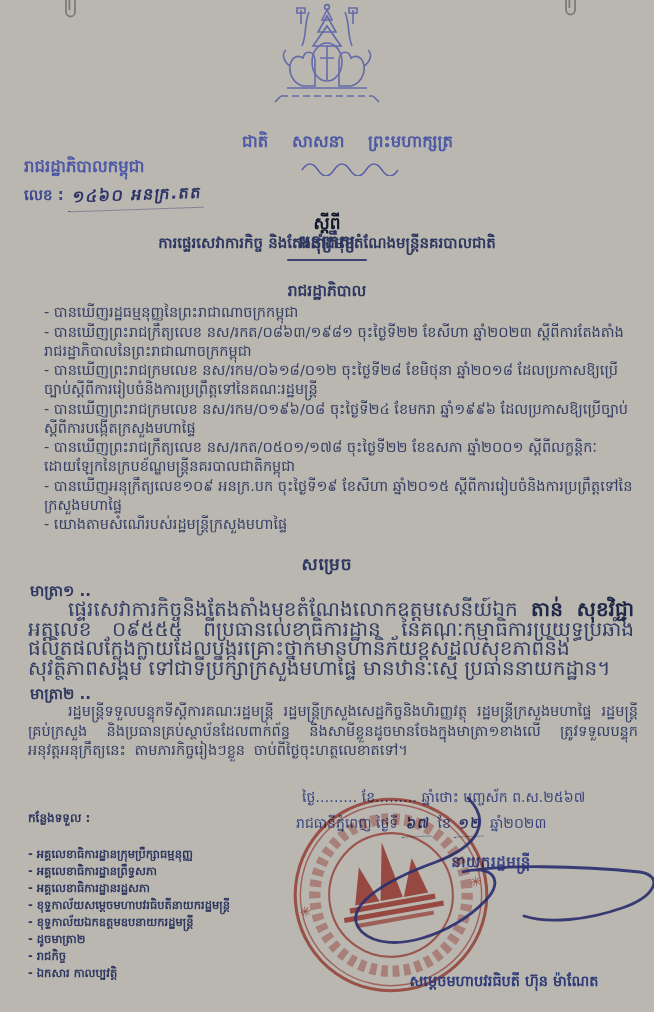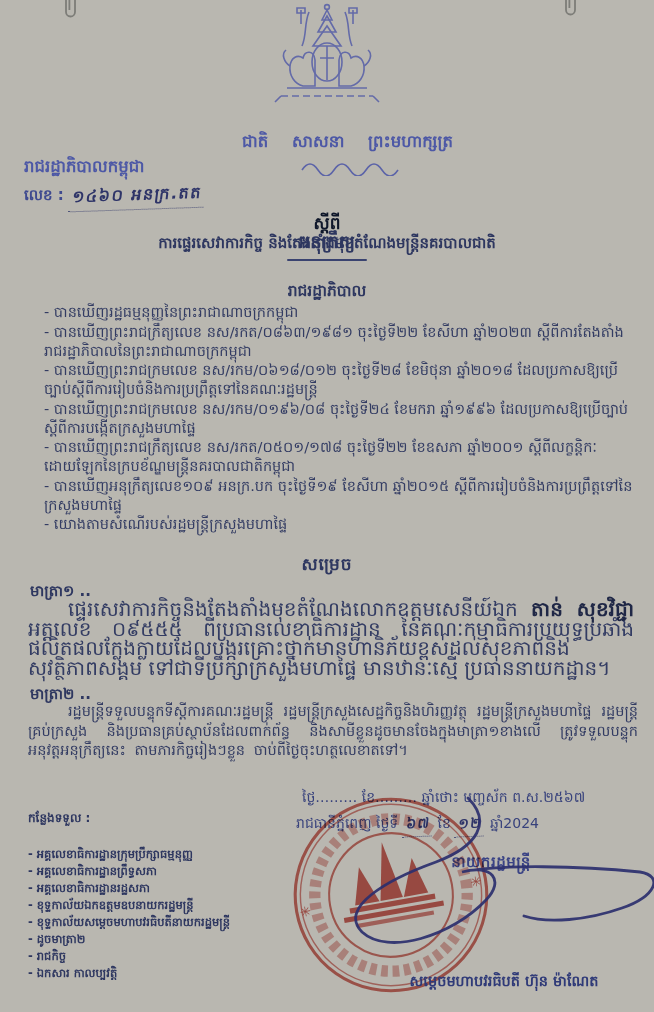--- a/index.html
+++ b/index.html
@@ -145,21 +145,21 @@
 
   <div class="abs art-label" id="art2-label">មាត្រា២ ..</div>
   <p class="abs" id="art2-text">រដ្ឋមន្ត្រីទទួលបន្ទុកទីស្តីការគណៈរដ្ឋមន្ត្រី រដ្ឋមន្ត្រីក្រសួងសេដ្ឋកិច្ចនិងហិរញ្ញវត្ថុ រដ្ឋមន្ត្រីក្រសួងមហាផ្ទៃ រដ្ឋមន្ត្រីគ្រប់ក្រសួង និងប្រធានគ្រប់ស្ថាប័នដែលពាក់ព័ន្ធ និងសាមីខ្លួនដូចមានចែងក្នុងមាត្រា១ខាងលើ ត្រូវទទួលបន្ទុកអនុវត្តអនុក្រឹត្យនេះ តាមភារកិច្ចរៀងៗខ្លួន ចាប់ពីថ្ងៃចុះហត្ថលេខាតទៅ។</p>
 
   <div class="abs" id="lunar-date">ថ្ងៃ……… ខែ……… ឆ្នាំថោះ បញ្ចស័ក ព.ស.២៥៦៧</div>
   <div class="abs" id="place-date">
     <span>រាជធានីភ្នំពេញ ថ្ងៃទី</span>
     <span class="hand" style="font-size:14px">៦៧</span>
     <span>ខែ</span>
     <span class="hand" style="font-size:14px">១២</span>
-    <span>ឆ្នាំ2024</span>
+    <span>ឆ្នាំ២០២៣</span>
   </div>
   <div class="abs" id="signer-title">នាយករដ្ឋមន្ត្រី</div>
 
   <span class="abs" id="stamp">
     <svg width="206" height="206" viewBox="0 0 200 200">
       <g stroke="#c7463d" fill="none">
         <circle cx="100" cy="100" r="93" stroke-width="3" opacity="0.85"></circle>
         <circle cx="100" cy="100" r="88" stroke-width="1.4" opacity="0.7"></circle>
         <circle cx="100" cy="100" r="60" stroke-width="2" opacity="0.8"></circle>
         <circle cx="100" cy="100" r="74" stroke-width="11" stroke-dasharray="6.5 4.5" opacity="0.45"></circle>
@@ -184,20 +184,20 @@
     </svg>
   </span>
 
   <div class="abs" id="signer-name">សម្តេចមហាបវរធិបតី ហ៊ុន ម៉ាណែត</div>
 
   <div class="abs" id="cc">
     <div class="cc-head">កន្លែងទទួល :</div>
     <div class="cc-item">- អគ្គលេខាធិការដ្ឋានក្រុមប្រឹក្សាធម្មនុញ្ញ</div>
     <div class="cc-item">- អគ្គលេខាធិការដ្ឋានព្រឹទ្ធសភា</div>
     <div class="cc-item">- អគ្គលេខាធិការដ្ឋានរដ្ឋសភា</div>
+    <div class="cc-item">- ខុទ្ទកាល័យសម្តេចមហាបវរធិបតីនាយករដ្ឋមន្ត្រី</div>
     <div class="cc-item">- ខុទ្ទកាល័យឯកឧត្តមឧបនាយករដ្ឋមន្ត្រី</div>
-    <div class="cc-item">- ខុទ្ទកាល័យសម្តេចមហាបវរធិបតីនាយករដ្ឋមន្ត្រី</div>
     <div class="cc-item">- ដូចមាត្រា២</div>
     <div class="cc-item">- រាជកិច្ច</div>
     <div class="cc-item">- ឯកសារ កាលប្បវត្តិ</div>
   </div>
 
 </div>
 
 </body></html>

